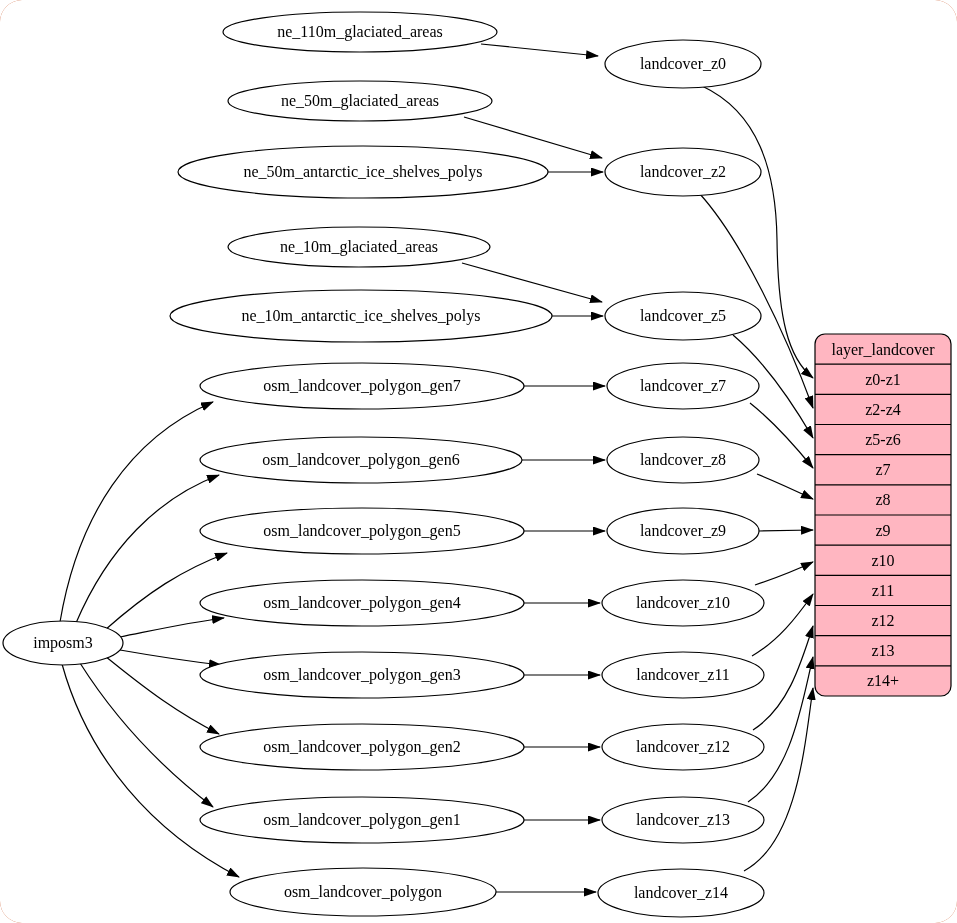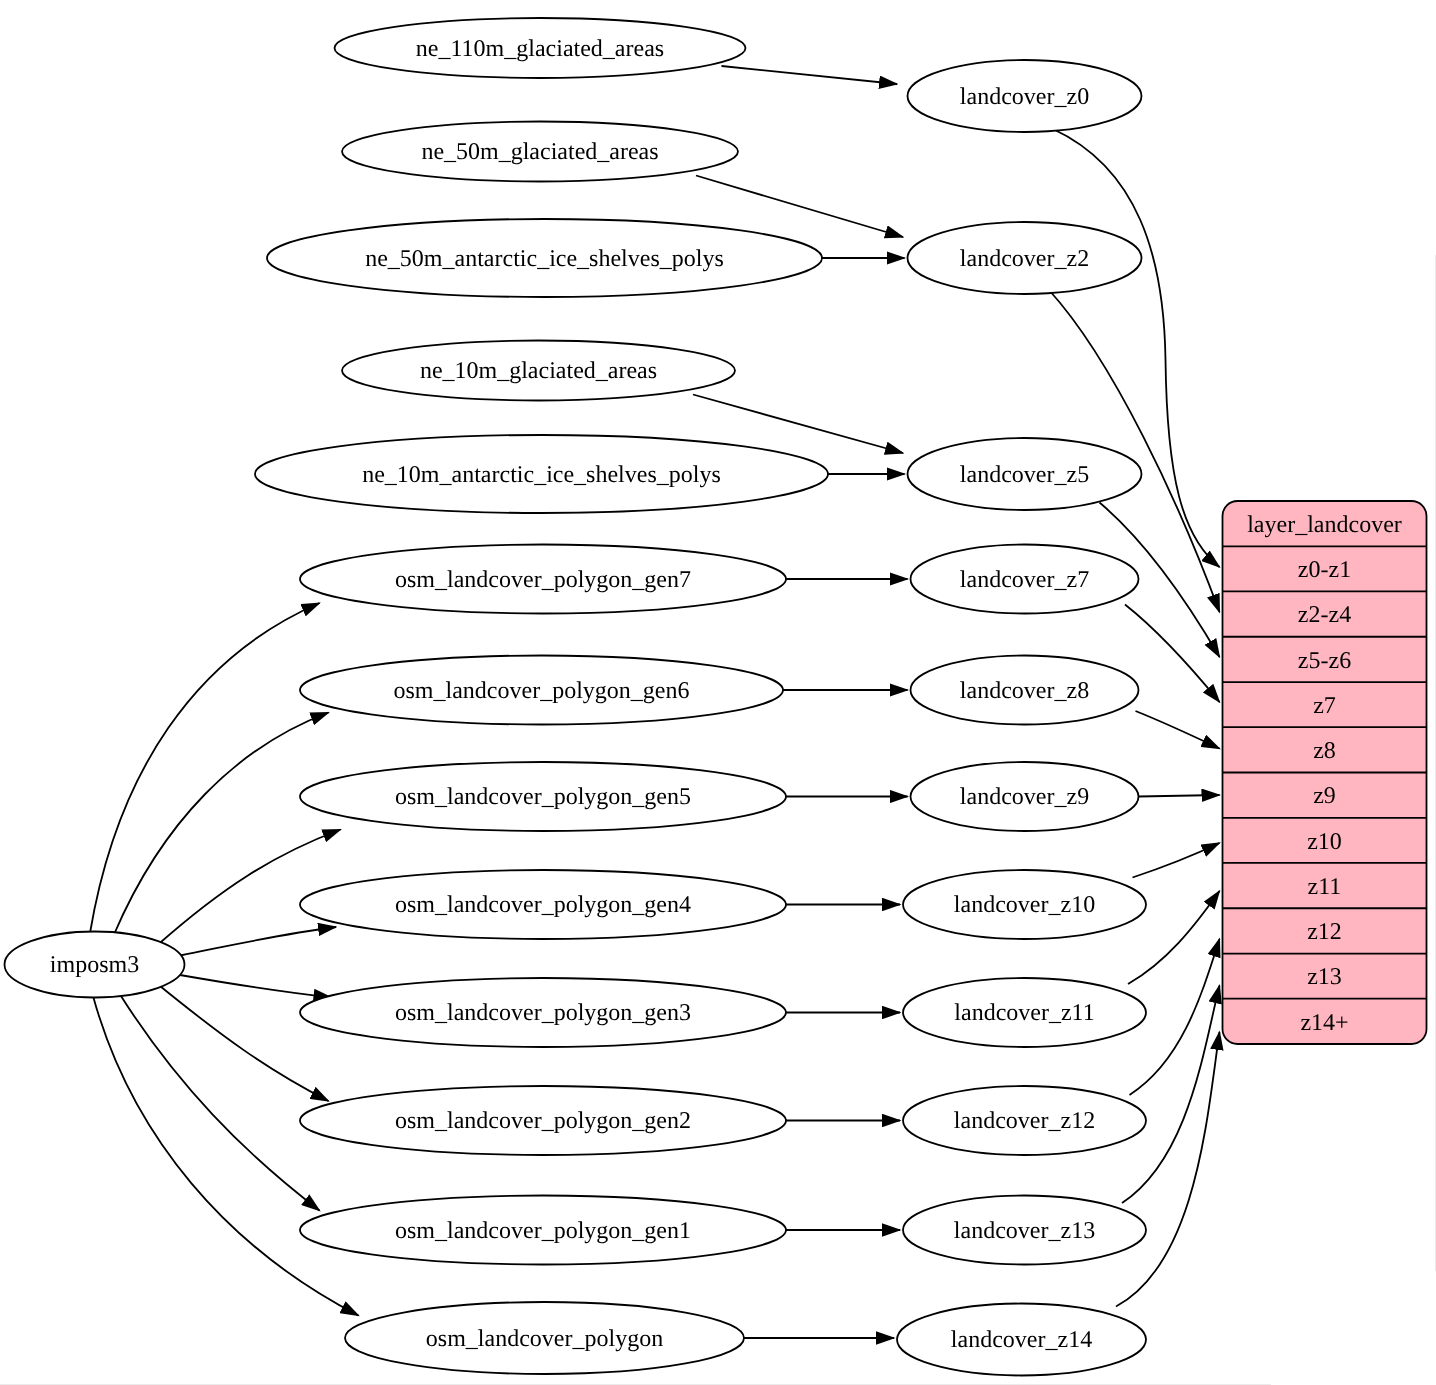--- a/index.html
+++ b/index.html
@@ -1,16 +1,16 @@
 <!DOCTYPE html>
 <html><head>
 <meta charset="utf-8">
 <style>
   html,body{margin:0;padding:0;background:#ffffff;}
-  .canvas{position:relative;width:957px;height:923px;background:#a3a3a3;overflow:hidden;}
+  .canvas{position:relative;width:957px;height:923px;background:#c2410c;overflow:hidden;border-radius:22px;}
   svg{display:block;}
   text{
     font-family:"Liberation Serif","DejaVu Serif",serif;
     font-size:16px;
     fill:#000000;
     text-anchor:middle;
   }
   .node ellipse{fill:#ffffff;stroke:#000000;stroke-width:1.2;}
   .edge{fill:none;stroke:#000000;stroke-width:1.2;}
   .tbl-rect{stroke:#000000;stroke-width:1.2;}

